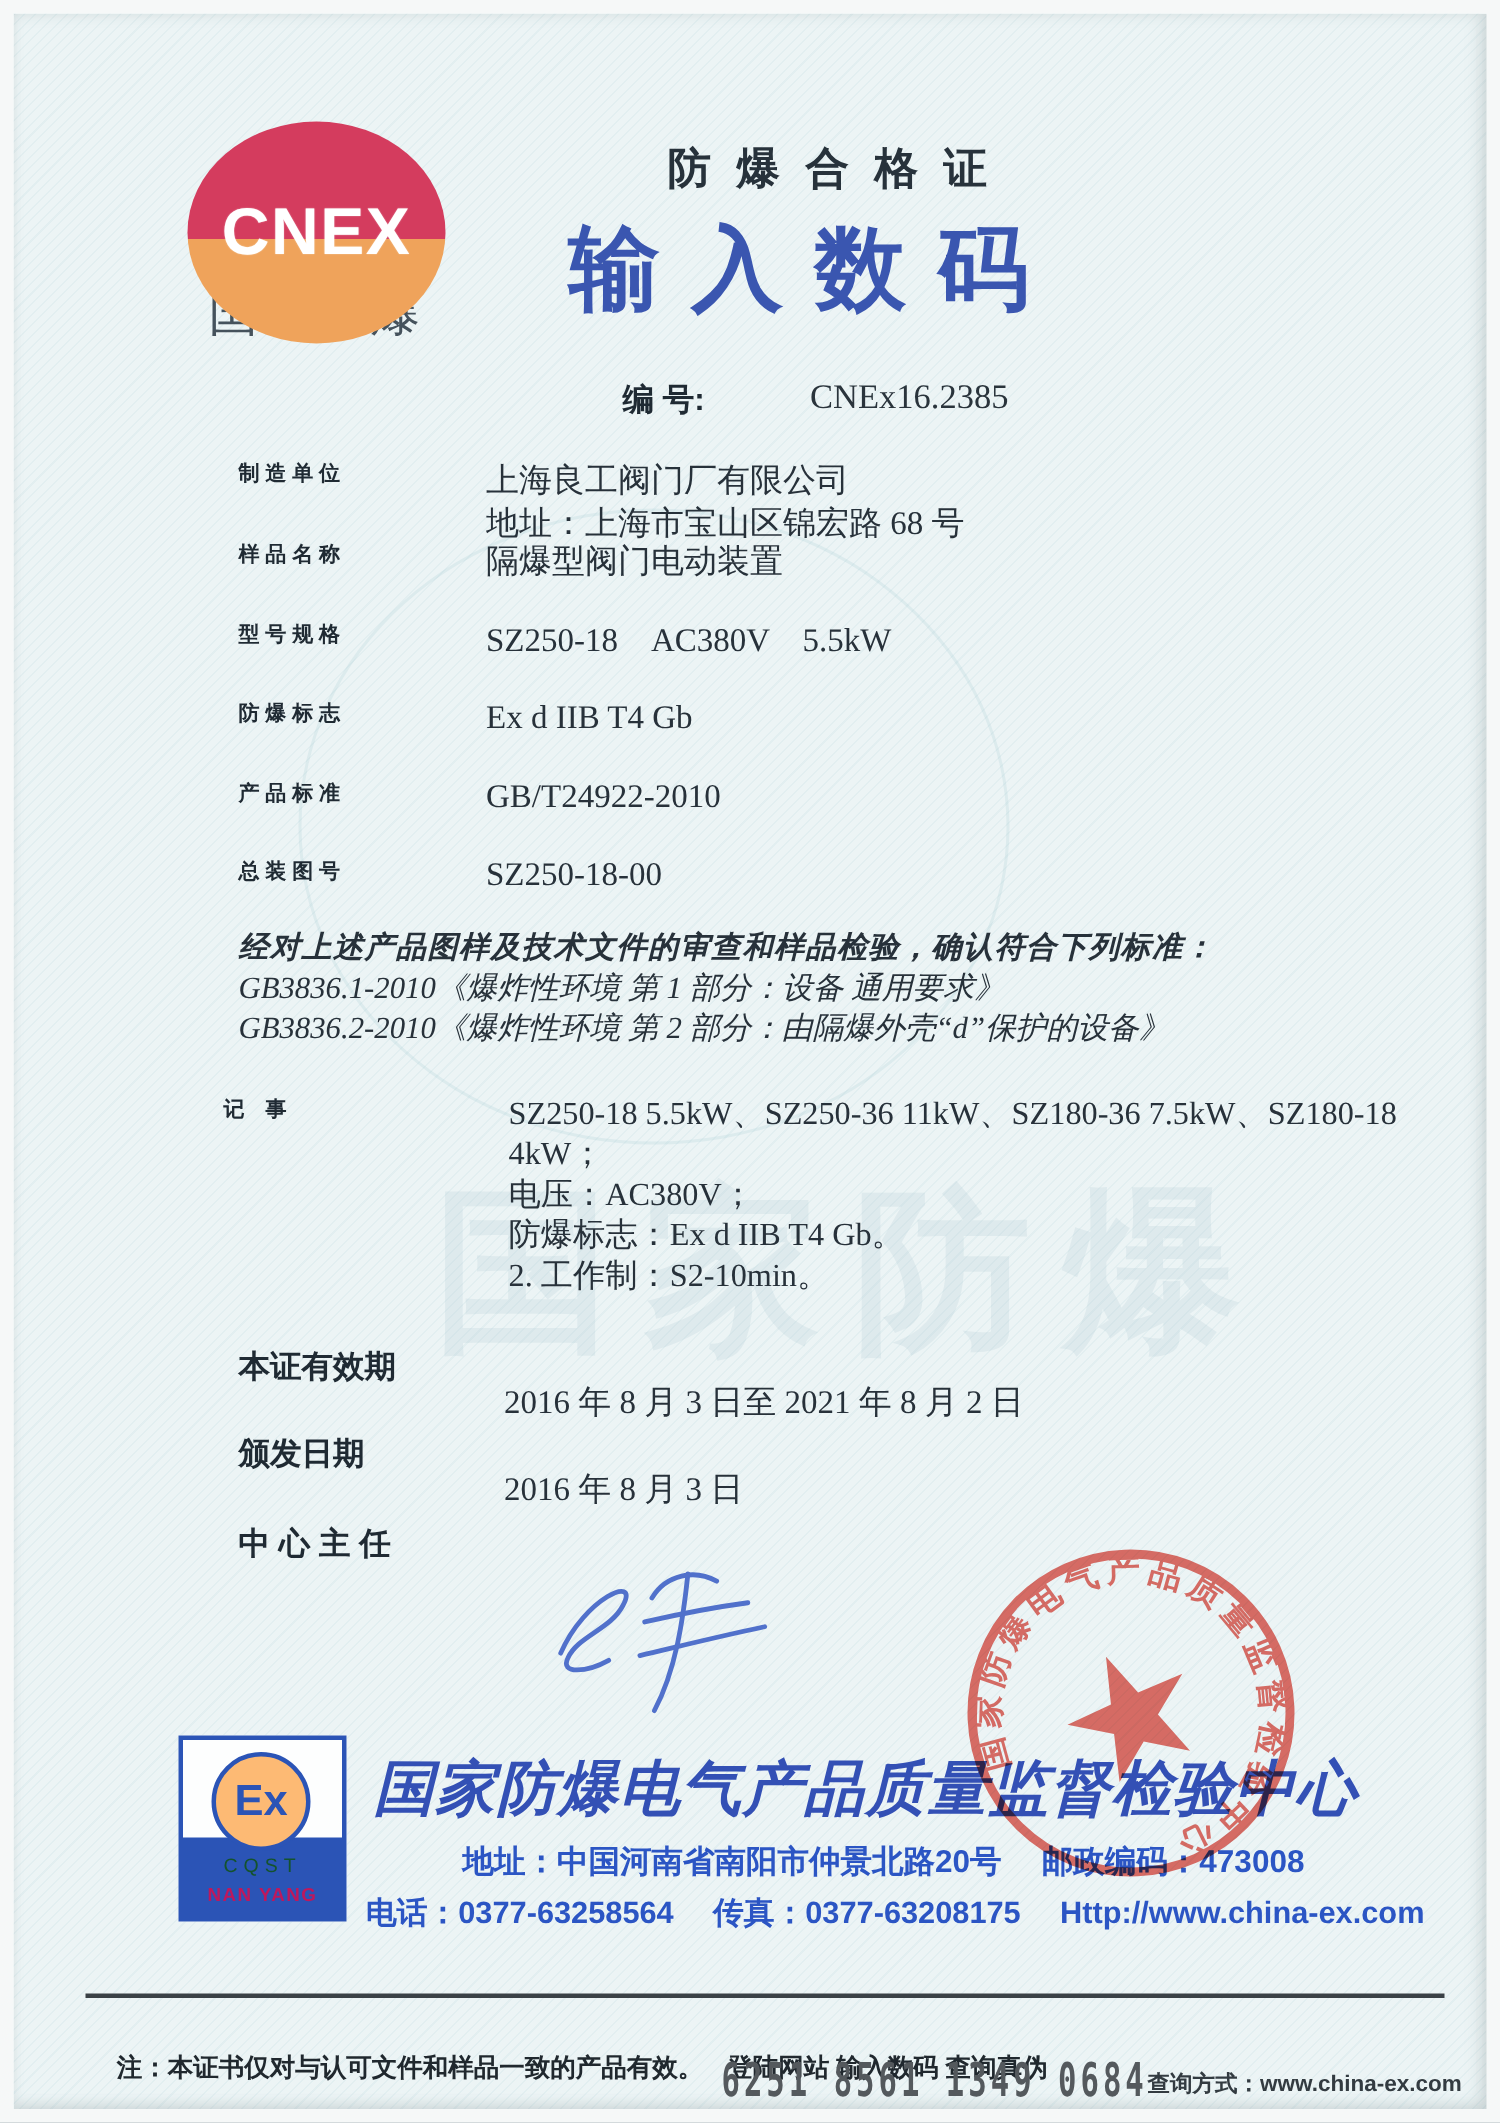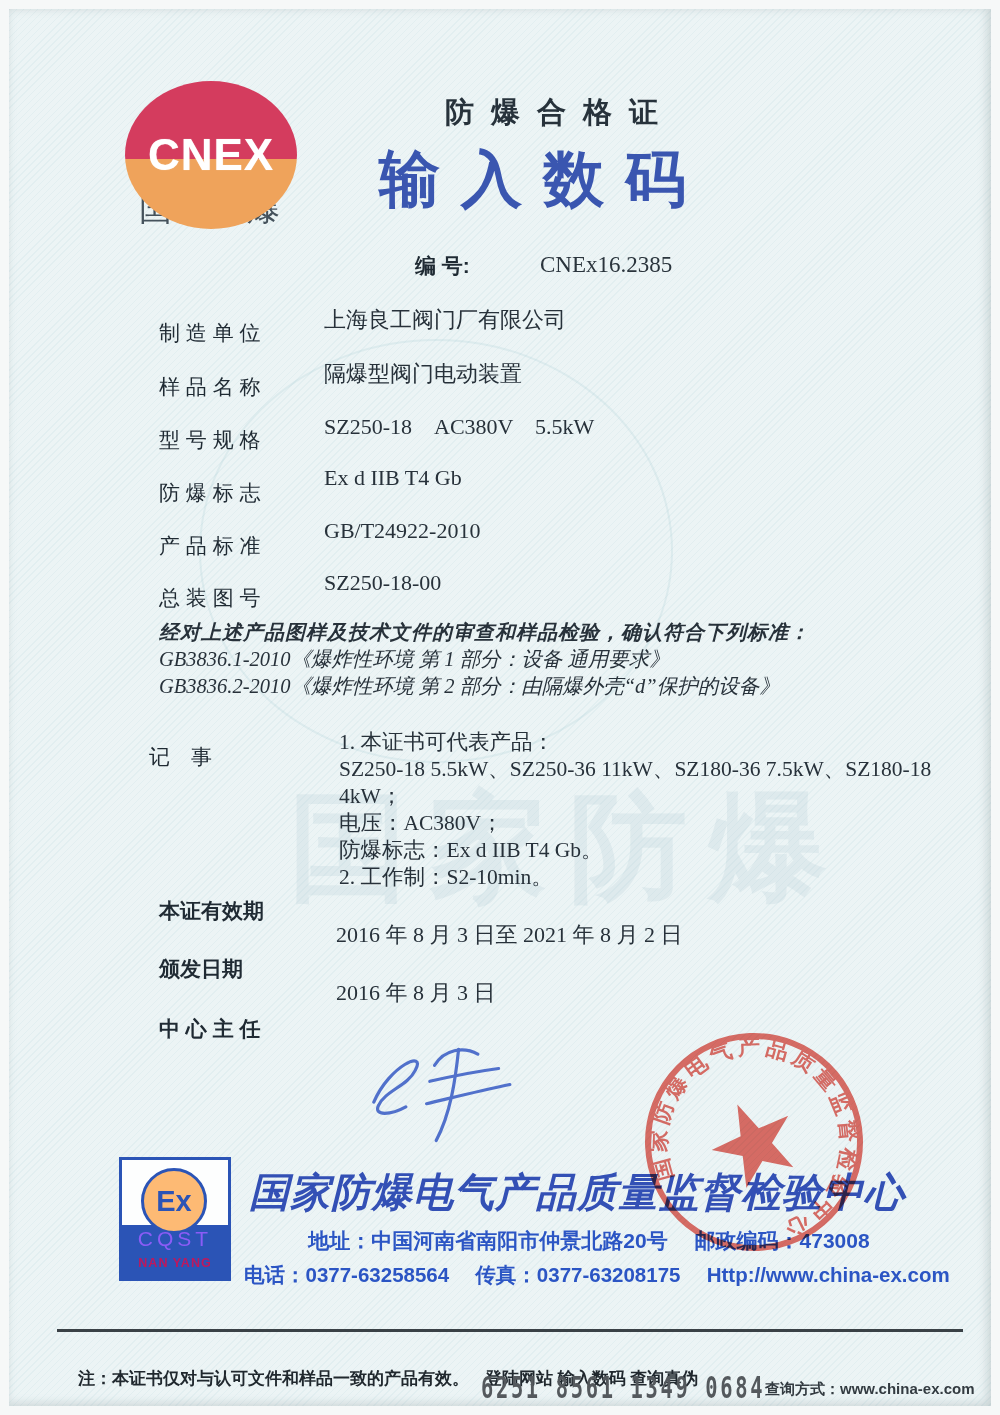--- a/index.html
+++ b/index.html
@@ -61,21 +61,21 @@
     left:370px; top:130px;
     font-size:61px; font-weight:bold; letter-spacing:21px; color:#3a56b0;
   }
   .serial-row{left:0; top:243px; width:1000px; height:28px;}
   .serial-label{position:absolute; left:406px; font-size:21px; font-weight:bold; color:#1f2a33;}
   .serial-value{position:absolute; left:531px; top:0px; font-size:23px; color:#2a343c;}
 
   
   .flabel{
     position:absolute; left:150px;
-    font-size:21px; font-weight:normal; color:#1f2a33; white-space:pre;margin-top:12px;
+    font-size:14px; font-weight:bold; color:#1f2a33; white-space:pre;
   }
   .fval{
     position:absolute; left:315px;
     font-size:22px; color:#27313a; white-space:pre;
     font-family:"Liberation Serif","DejaVu Serif", serif;
   }
   
   .statement{left:150px; top:610px; line-height:26px;font-style:italic;}
   .statement div{
     font-size:20.5px; color:#27313a; white-space:pre;
@@ -133,22 +133,22 @@
     background:#fdba74; z-index:2;
     display:flex; align-items:center; justify-content:center;
     font-size:29px; font-weight:bold; color:#2b54b6;
   }
   .ex-band{
     position:absolute; left:0; bottom:0; width:100%; height:53px;
     background:#2b54b6; z-index:1;
   }
   .ex-cqst{
     position:absolute; left:0; bottom:27px; width:100%;
-    text-align:center; color:#8b5cf6;
-    font-size:21px; letter-spacing:4px; z-index:3;
+    text-align:center; color:#14532d;
+    font-size:13px; letter-spacing:4px; z-index:3;
   }
   .ex-ny{
     position:absolute; left:0; bottom:8px; width:100%;
     text-align:center; color:#be185d;
     font-size:12.5px; letter-spacing:1px; font-weight:bold; z-index:3;margin-top:24px;
   }
   .issuer-name{
     left:240px; top:1156px; width:680px;
     font-size:40px; font-weight:bold; font-style:italic;
     font-family:"Liberation Serif","DejaVu Serif", serif;
@@ -195,20 +195,21 @@
   <div class="abs header-subtitle">防爆合格证</div>
   <div class="abs page-title">输入数码</div>
 
   <div class="abs serial-row">
     <span class="serial-label">编  号:</span>
     <span class="serial-value serif">CNEx16.2385</span>
   </div>
 
   <div class="flabel" style="top:298px;">制 造 单 位</div>
   <div class="fval" style="top:296px;">上海良工阀门厂有限公司</div>
+  <div class="fval" style="top:325px;">地址：上海市宝山区锦宏路 68 号</div>
 
   <div class="flabel" style="top:352px;">样 品 名 称</div>
   <div class="fval" style="top:350px;">隔爆型阀门电动装置</div>
 
   <div class="flabel" style="top:405px;">型 号 规 格</div>
   <div class="fval" style="top:403px;">SZ250-18　AC380V　5.5kW</div>
 
   <div class="flabel" style="top:458px;">防 爆 标 志</div>
   <div class="fval" style="top:456px;">Ex d IIB T4 Gb</div>
 
@@ -219,21 +220,20 @@
   <div class="fval" style="top:561px;">SZ250-18-00</div>
 
   <div class="abs statement">
     <div class="st1">经对上述产品图样及技术文件的审查和样品检验，确认符合下列标准：</div>
     <div>GB3836.1-2010《爆炸性环境 第 1 部分：设备 通用要求》</div>
     <div>GB3836.2-2010《爆炸性环境 第 2 部分：由隔爆外壳“d”保护的设备》</div>
   </div>
 
   <div class="flabel remarks-label" style="top:722px;">记　事</div>
   <div class="abs remarks-body">
-    <div>1. 本证书可代表产品：</div>
     <div>SZ250-18 5.5kW、SZ250-36 11kW、SZ180-36 7.5kW、SZ180-18</div>
     <div>4kW；</div>
     <div>电压：AC380V；</div>
     <div>防爆标志：Ex d IIB T4 Gb。</div>
     <div>2. 工作制：S2-10min。</div>
   </div>
 
   <div class="blklabel validity-label">本证有效期</div>
   <div class="blkval validity-value">2016 年 8 月 3 日至 2021 年 8 月 2 日</div>
 

